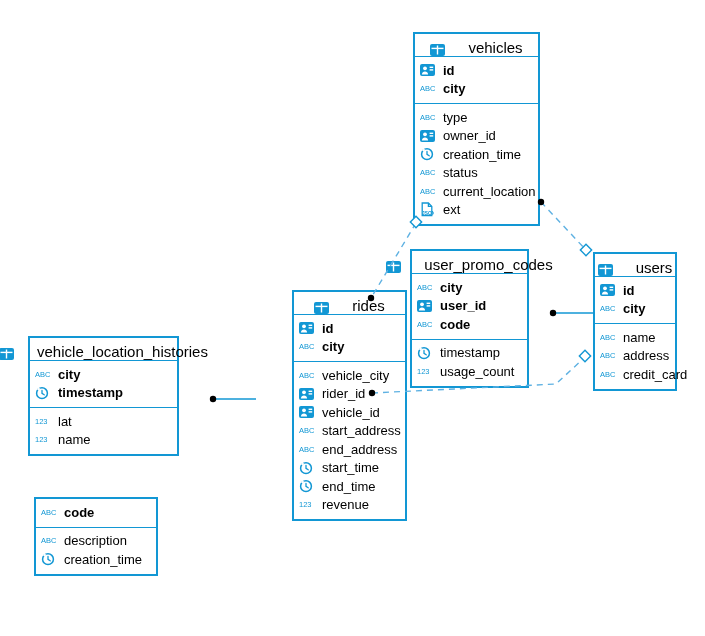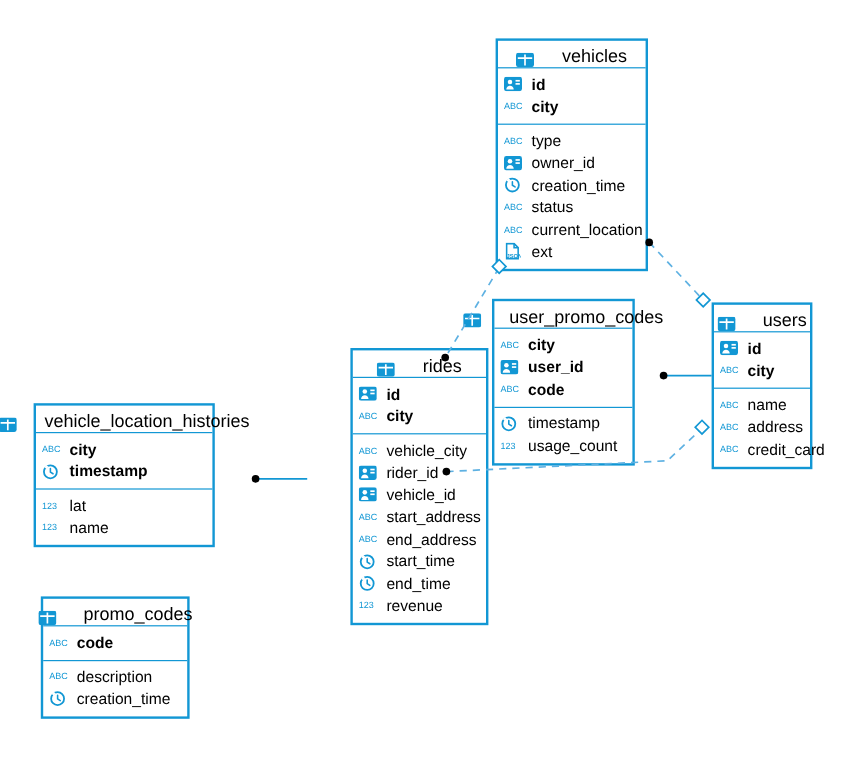--- a/index.html
+++ b/index.html
@@ -365,30 +365,20 @@
         <div class="row">
           <span class="ticon">
             <span class="typetext">123</span>
           </span>
           <span>name</span>
         </div>
       </div>
   </div>
 
   <div class="table" style="left:34px;top:497px;width:124px;">
-    <div class="thead">
-      <span class="icon table-glyph">
-          <svg width="15" height="12" viewBox="0 0 15 12">
-            <rect width="15" height="12" rx="2" fill="#1297d4"></rect>
-            <line x1="1.5" y1="4.4" x2="13.5" y2="4.4" stroke="#fff" stroke-width="1.4"></line>
-            <line x1="7.5" y1="1.5" x2="7.5" y2="10.5" stroke="#fff" stroke-width="1.4"></line>
-          </svg>
-        </span>
-      <span>promo_codes</span>
-    </div>
     <div class="sec pk">
         <div class="row">
           <span class="ticon">
             <span class="typetext">ABC</span>
           </span>
           <span>code</span>
         </div>
       </div>
     <div class="sec">
         <div class="row">

